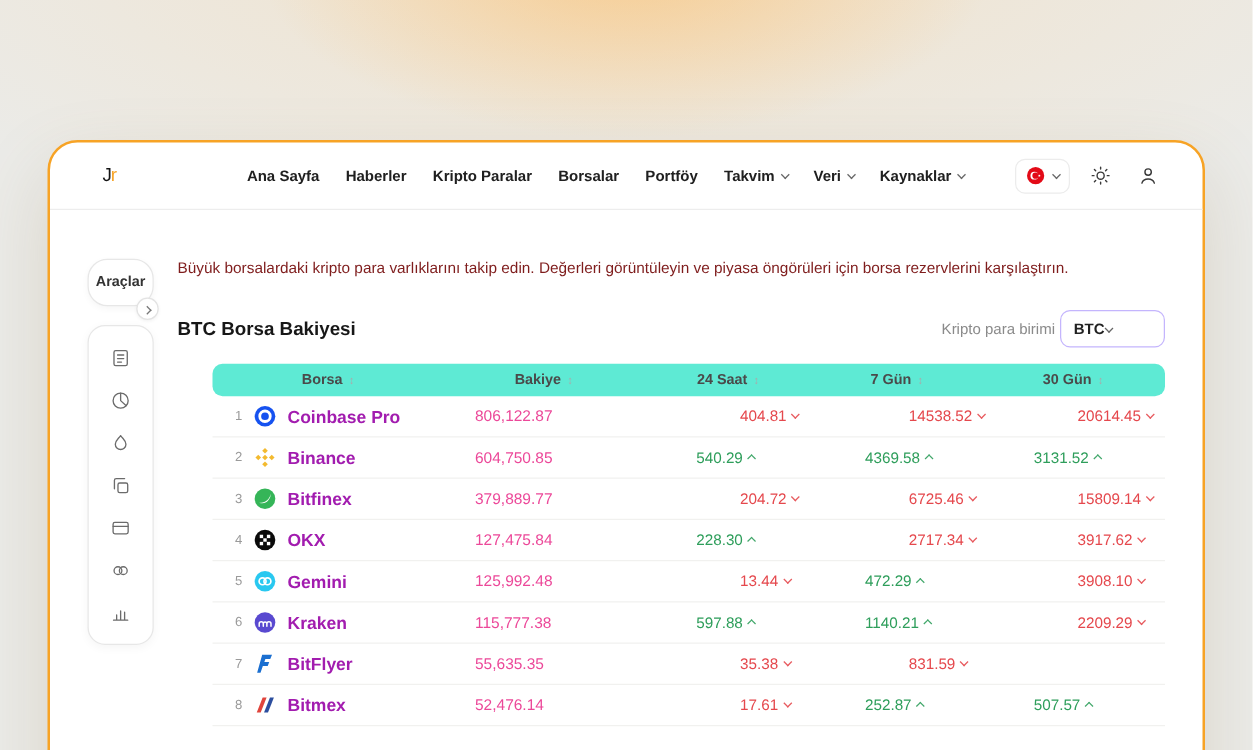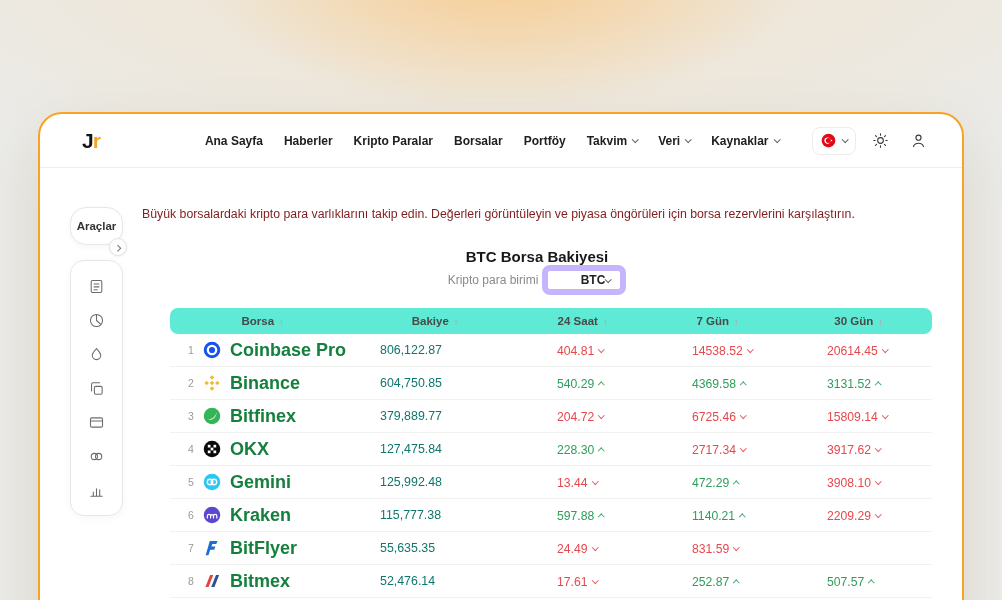--- a/index.html
+++ b/index.html
@@ -13,21 +13,21 @@
       #ebebe8;
     position:relative;
   }
   .card{
     position:absolute;left:38px;top:112px;width:926px;height:560px;
     background:#fff;border:2px solid var(--accent);border-radius:24px;
     box-shadow:0 24px 60px rgba(140,110,60,.18);
   }
   
   .hdr{height:54px;display:flex;align-items:center;padding:0 30px 0 42px;border-bottom:1px solid #ededed;}
-  .logo{font-size:21px;font-weight:700;letter-spacing:-1px;}
+  .logo{font-size:15px;font-weight:400;letter-spacing:-1px;}
   .logo .l1{color:#141414;}
   .logo .l2{color:var(--accent);}
   nav{display:flex;gap:21px;margin-left:105px;align-items:center;}
   nav a{font-size:12px;font-weight:600;color:#202020;text-decoration:none;display:inline-flex;align-items:center;gap:5px;white-space:nowrap;cursor:pointer;}
   .caret{display:inline-block;width:5px;height:5px;border-right:1.4px solid #666;border-bottom:1.4px solid #666;transform:rotate(45deg) translateY(-1px);}
   .hdr-right{margin-left:auto;display:flex;align-items:center;gap:10px;}
   .pill{display:inline-flex;align-items:center;gap:6px;border:1px solid #ececec;border-radius:8px;height:28px;padding:0 8px;background:#fff;cursor:pointer;}
   .pill svg{width:15px;height:15px;display:block;}
   .iconbtn{width:28px;height:28px;display:inline-flex;align-items:center;justify-content:center;background:none;border:none;cursor:pointer;}
   .iconbtn svg{width:17px;height:17px;display:block;}
@@ -38,43 +38,43 @@
     display:flex;align-items:center;justify-content:center;cursor:pointer;box-shadow:0 1px 3px rgba(0,0,0,.06);}
   .chev-right{display:inline-block;width:5px;height:5px;border-right:1.4px solid #777;border-bottom:1.4px solid #777;transform:rotate(-45deg) translateX(-1px);}
   .tools{position:absolute;left:30px;top:146px;width:53px;padding:8px 0;background:#fff;border:1px solid #e7e7e7;border-radius:14px;
     display:flex;flex-direction:column;align-items:center;box-shadow:0 2px 8px rgba(0,0,0,.04);}
   .tool{width:100%;height:34px;display:flex;align-items:center;justify-content:center;background:none;border:none;cursor:pointer;}
   .tool svg{width:17px;height:17px;display:block;stroke:#6b6b6b;fill:none;stroke-width:1.5;stroke-linecap:round;stroke-linejoin:round;}
   
   .main{position:absolute;left:102px;top:80px;right:30px;}
   h1{font-size:19px;font-weight:700;color:#121212;letter-spacing:-.2px;}
   .desc{margin-top:13px;font-size:12.3px;color:#7f1d1d;white-space:nowrap;}
-  .section-row{margin-top:27px;display:flex;align-items:center;justify-content:space-between;flex-direction:column;}
+  .section-row{margin-top:27px;display:flex;align-items:center;justify-content:space-between;}
   h2{font-size:15px;font-weight:700;color:#171717;}
   .cur{display:flex;align-items:center;gap:4px;}
   .cur-label{font-size:12px;color:#8a8a8a;}
-  .select{width:84px;height:30px;border:6px solid #c4b5fd;border-radius:8px;display:flex;align-items:center;justify-content:flex-end;
+  .select{width:84px;height:30px;border:1px solid #c4b5fd;border-radius:8px;display:flex;align-items:center;justify-content:flex-start;
     padding:0 10px;font-size:12px;font-weight:600;color:#222;background:#fff;cursor:pointer;}
   
   .table{margin:13px 0 0 28px;width:762px;}
   .thead,.trow{display:grid;grid-template-columns:185px 160px 135px 135px 147px;align-items:center;}
   .thead{height:26px;background:#5eead4;border-radius:8px;}
   .th{display:flex;align-items:center;justify-content:center;gap:5px;font-size:11.5px;font-weight:600;color:#4a4a4a;cursor:pointer;}
   .sort::after{content:"\2195";font-size:9px;color:#aaaaaa;}
   .trow{height:33px;border-bottom:1px solid #f1f1ef;cursor:pointer;}
   .c1{display:flex;align-items:center;padding-left:12px;}
   .rank{width:18px;font-size:10.5px;color:#9a9a9a;text-align:center;}
   .exicon{width:18px;height:18px;margin-left:3px;display:inline-flex;}
   .exicon svg{width:18px;height:18px;display:block;}
-  .exname{margin-left:9px;font-size:18px;font-weight:600;color:#15803d;white-space:nowrap;}
-  .c2{padding-left:25px;font-size:12.4px;color:#0f766e;}
+  .exname{margin-left:9px;font-size:14px;font-weight:600;color:#a21caf;white-space:nowrap;}
+  .c2{padding-left:25px;font-size:12.4px;color:#ec4899;}
   .c3,.c4,.c5{padding-left:42px;}
   .chg{display:inline-flex;align-items:center;gap:5px;font-size:12.2px;font-weight:500;}
   .chg i{font-style:normal;}
-  .chg[data-dir="down"]{color:var(--negative);}
+  .chg[data-dir="down"]{color:var(--negative);margin-left:35px;}
   .chg[data-dir="up"]{color:var(--positive);}
   .chev{display:inline-block;width:4.5px;height:4.5px;border-right:1.4px solid currentColor;border-bottom:1.4px solid currentColor;opacity:.9;}
   .chg[data-dir="down"] .chev{transform:rotate(45deg);margin-top:-3px;}
   .chg[data-dir="up"] .chev{transform:rotate(-135deg);margin-top:3px;}
 </style>
 </head>
 <body>
 
 <div class="card">
 
@@ -404,21 +404,21 @@
           <span class="rank">7</span>
           <span class="exicon">
               <svg viewBox="0 0 24 24">
                 <path d="M9 2.5h10.5L17.6 6.8h-5.2l-1.1 3.2h5.2l-1.6 4.3H9.7L7.2 21.5H3.6Z" fill="#1b6fd0"></path>
               </svg>
             </span>
           <span class="exname">BitFlyer</span>
         </div>
         <div class="c2">55,635.35</div>
         <div class="c3"><span class="chg" data-dir="down">
-              <i>24.49</i>
+              <i>35.38</i>
               <span class="chev"></span>
             </span></div>
         <div class="c5"><span class="chg" data-dir="down">
               <i>831.59</i>
               <span class="chev"></span>
             </span></div>
       </div>
 
       <div class="trow">
         <div class="c1">

